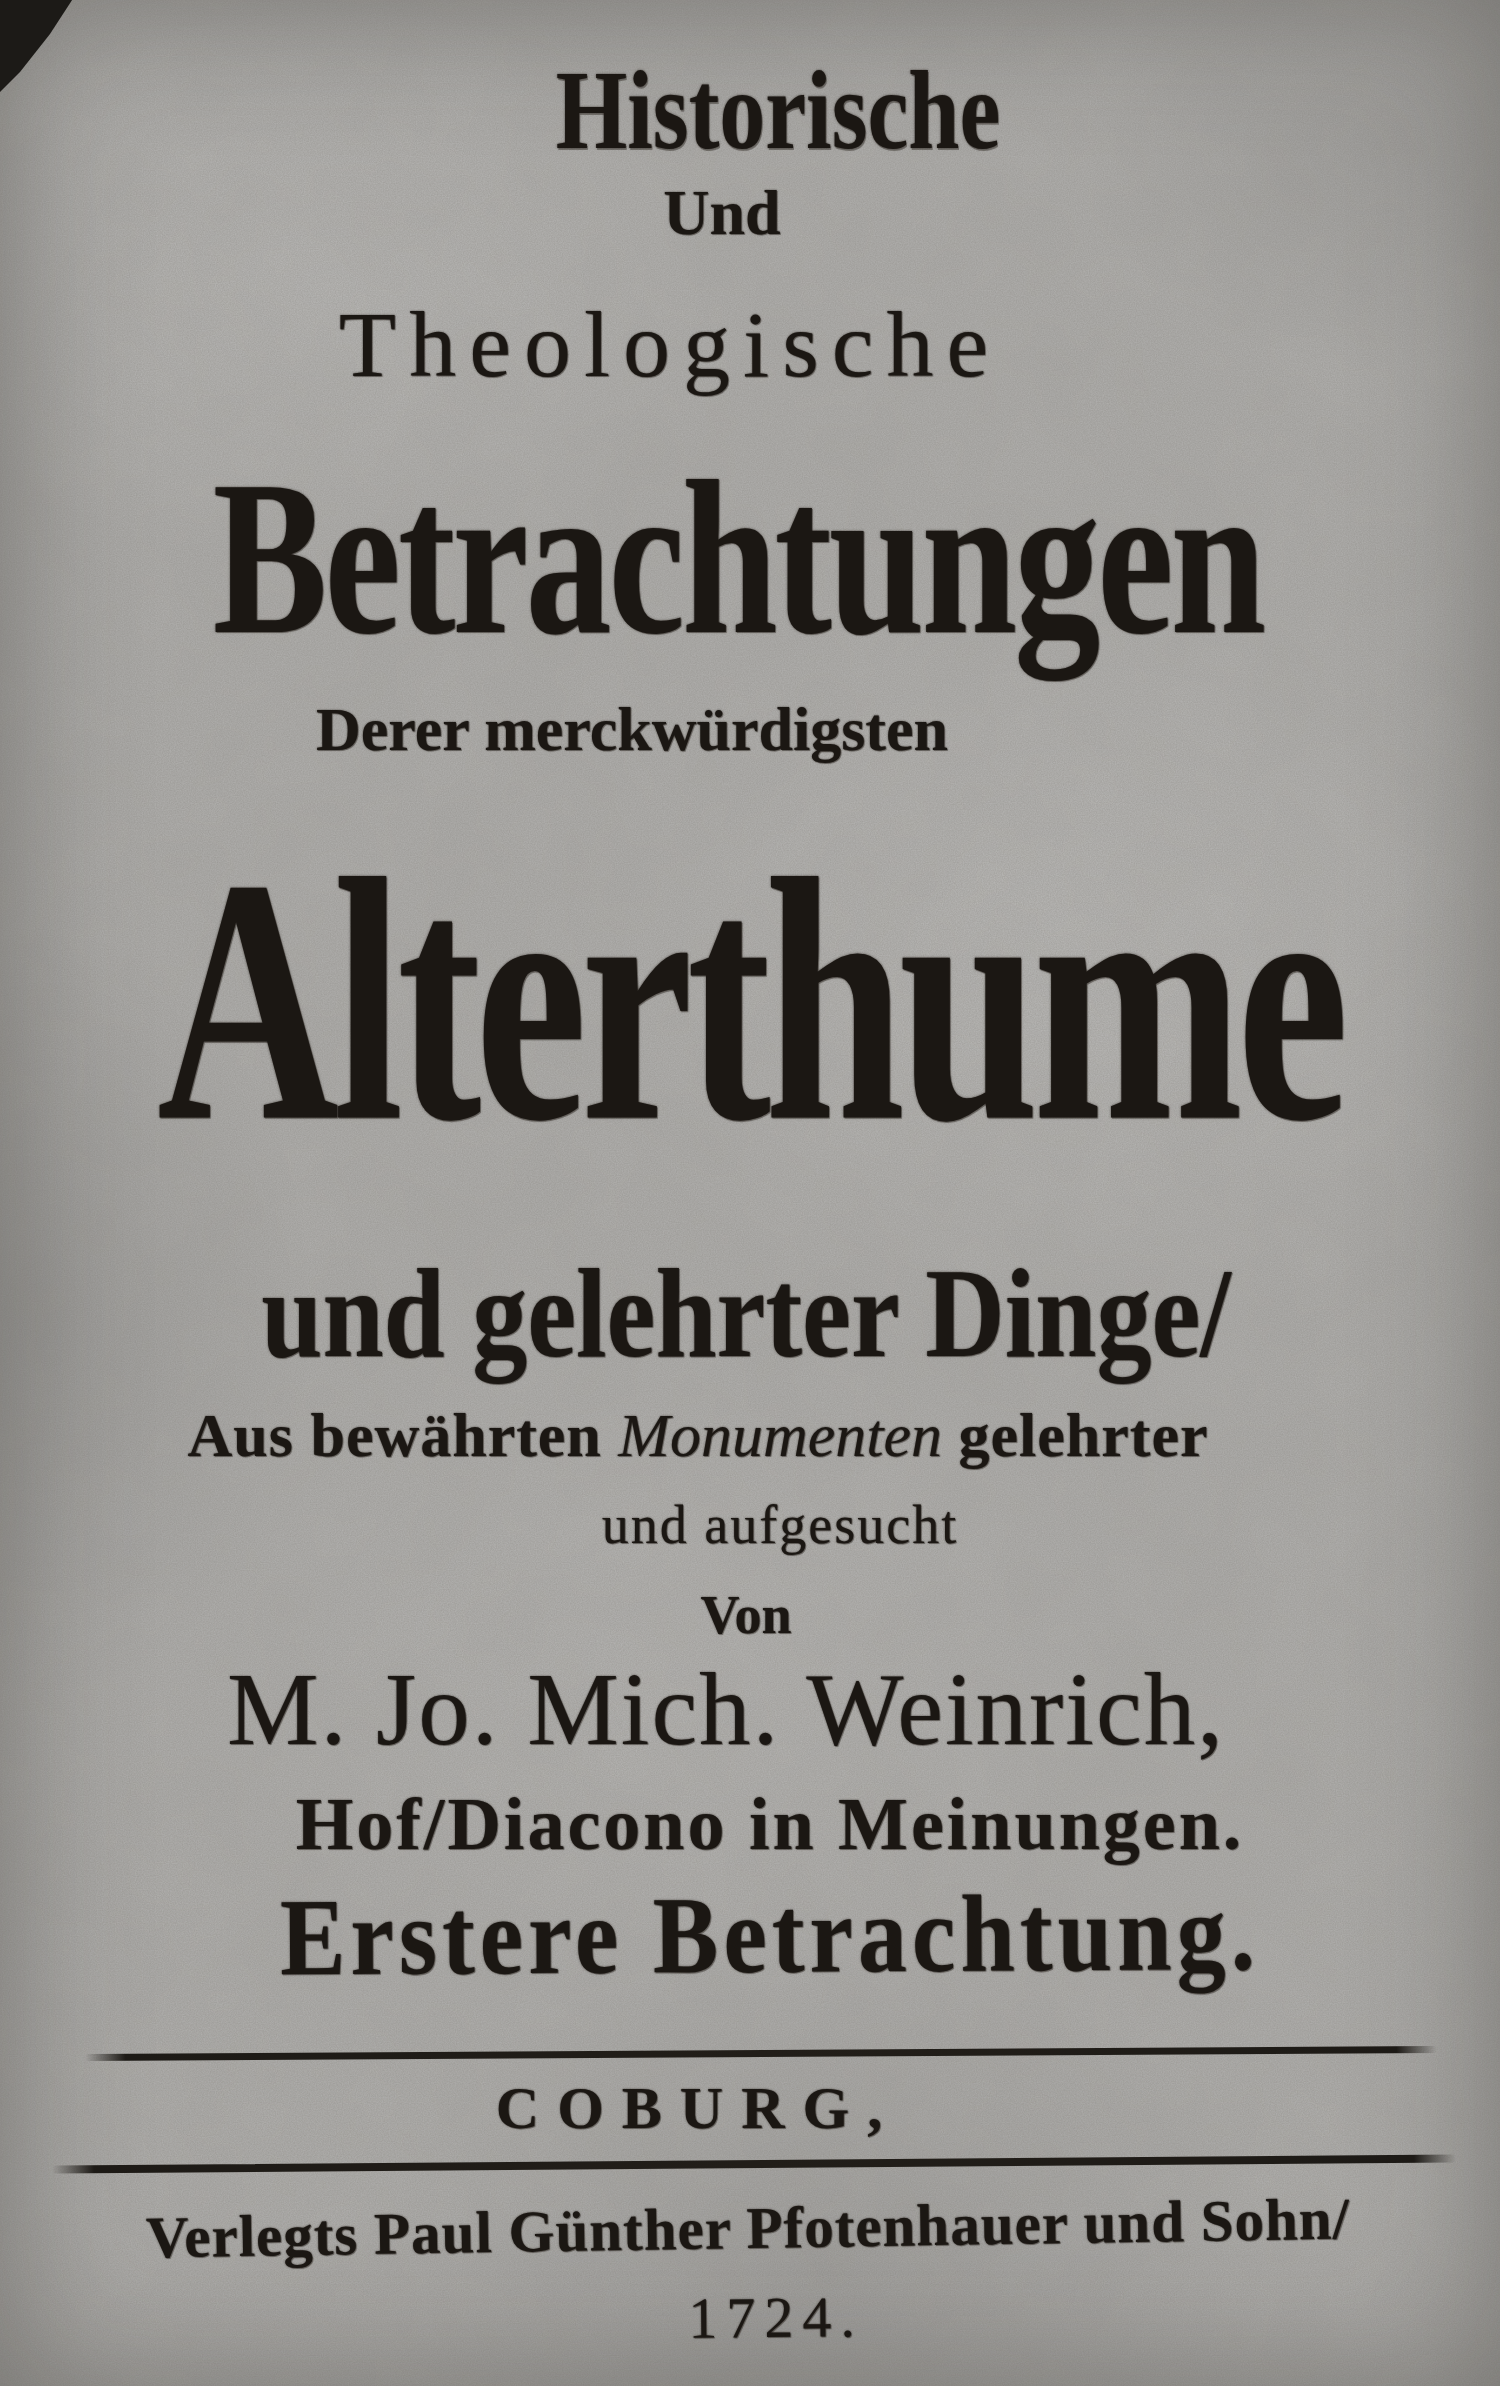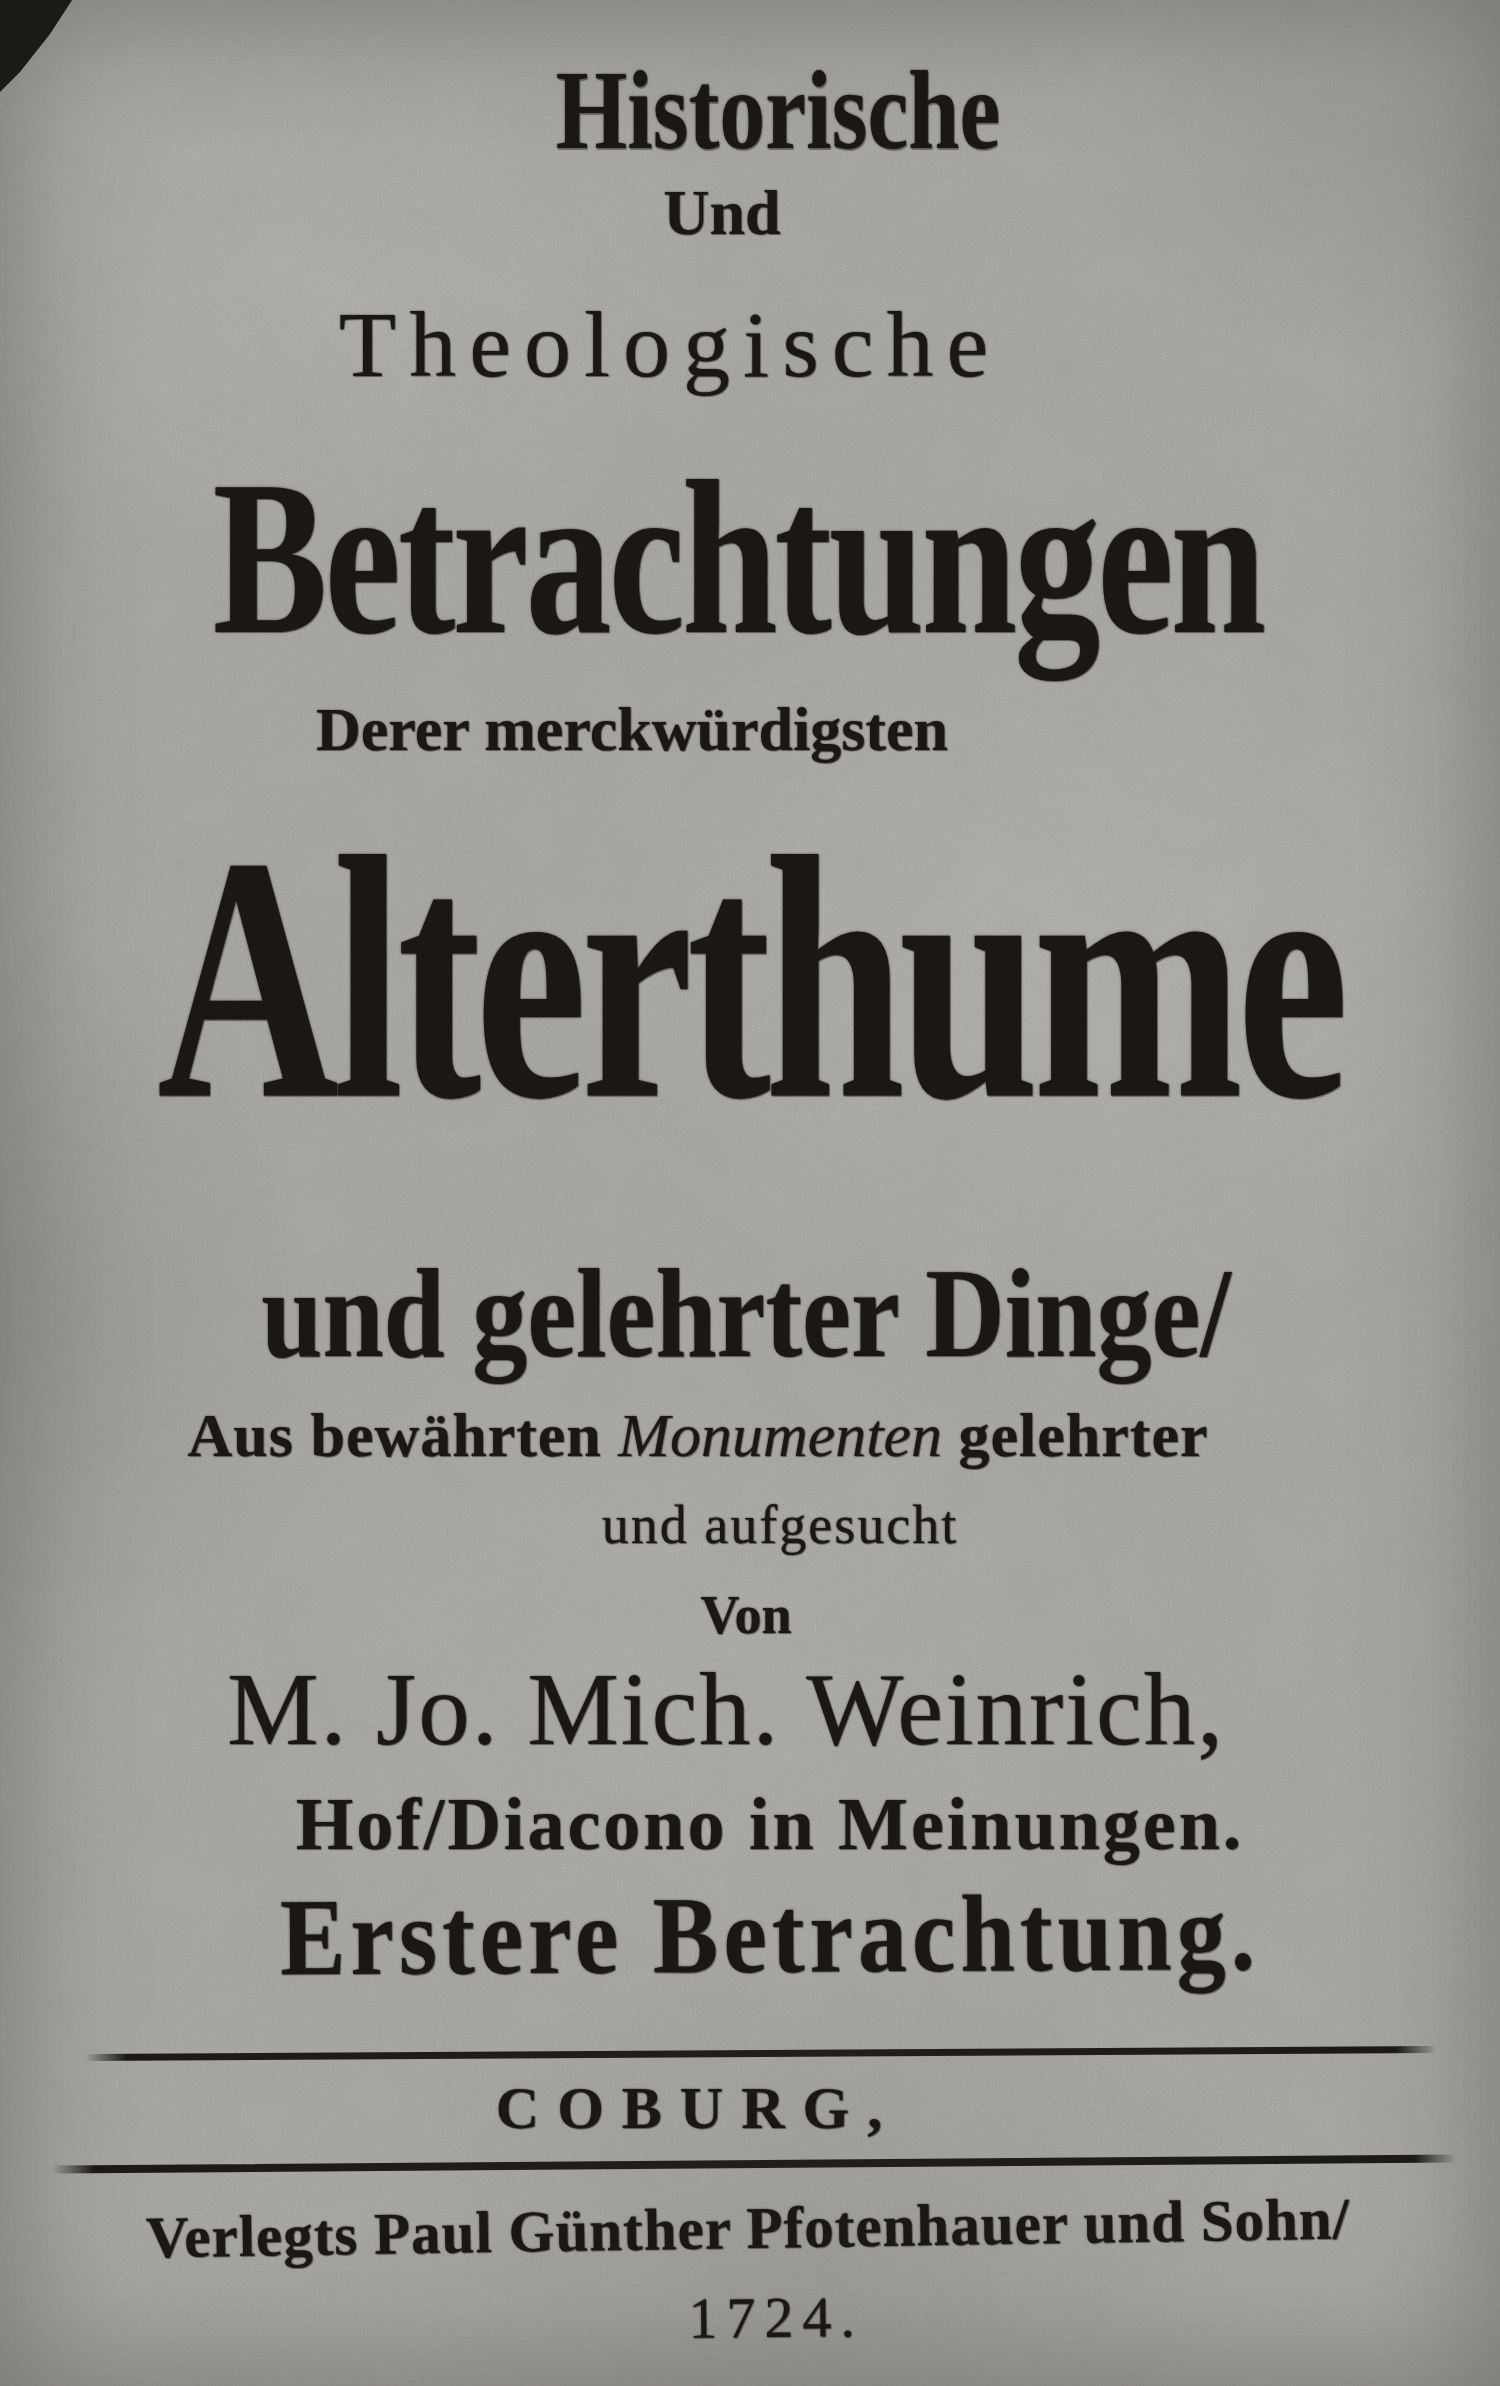--- a/index.html
+++ b/index.html
@@ -31,21 +31,21 @@
   .roman{font-weight:normal;}
   .stretch{display:inline-block;transform-origin:center top;}
 
   .l1{top:46px;  font-size:92px;  transform:translateX(28px);}
   .l1 .stretch{transform:scaleY(1.22);}
   .l2{top:176px; font-size:64px;  transform:translateX(-28px);}
   .l3{top:290px; font-size:94px;  letter-spacing:13px; font-weight:normal; transform:translateX(-80px);}
   .l4{top:432px; font-size:172px; letter-spacing:-3px; transform:translateX(-12px);}
   .l4 .stretch{transform:scaleY(1.28);}
   .l5{top:694px; font-size:62px;  transform:translateX(-118px);}
-  .l6{top:778px; font-size:252px; letter-spacing:-6px;}
+  .l6{top:800px; font-size:252px; letter-spacing:-6px;}
   .l6 .stretch{transform:scaleY(1.38);}
   .l7{top:1240px;font-size:110px; transform:translateX(-4px);}
   .l7 .stretch{transform:scaleY(1.16);}
   .l8{top:1400px;font-size:62px;  letter-spacing:1px; transform:translateX(-52px);}
   .l8 .latin{font-weight:normal;font-style:italic;letter-spacing:0;margin-top:44px;}
   .l9{top:1494px;font-size:54px;  letter-spacing:2px; transform:translateX(30px); font-weight:normal;}
   .l10{top:1584px;font-size:54px; transform:translateX(-4px);}
   .l11{top:1650px;font-size:103px;letter-spacing:2px;font-weight:normal;transform:translateX(-24px);}
   .l12{top:1782px;font-size:74px; letter-spacing:3px; transform:translateX(0px);padding-left:40px;}
   .l13{top:1872px;font-size:98px; letter-spacing:5px; transform:translateX(20px) rotate(-0.3deg);}

